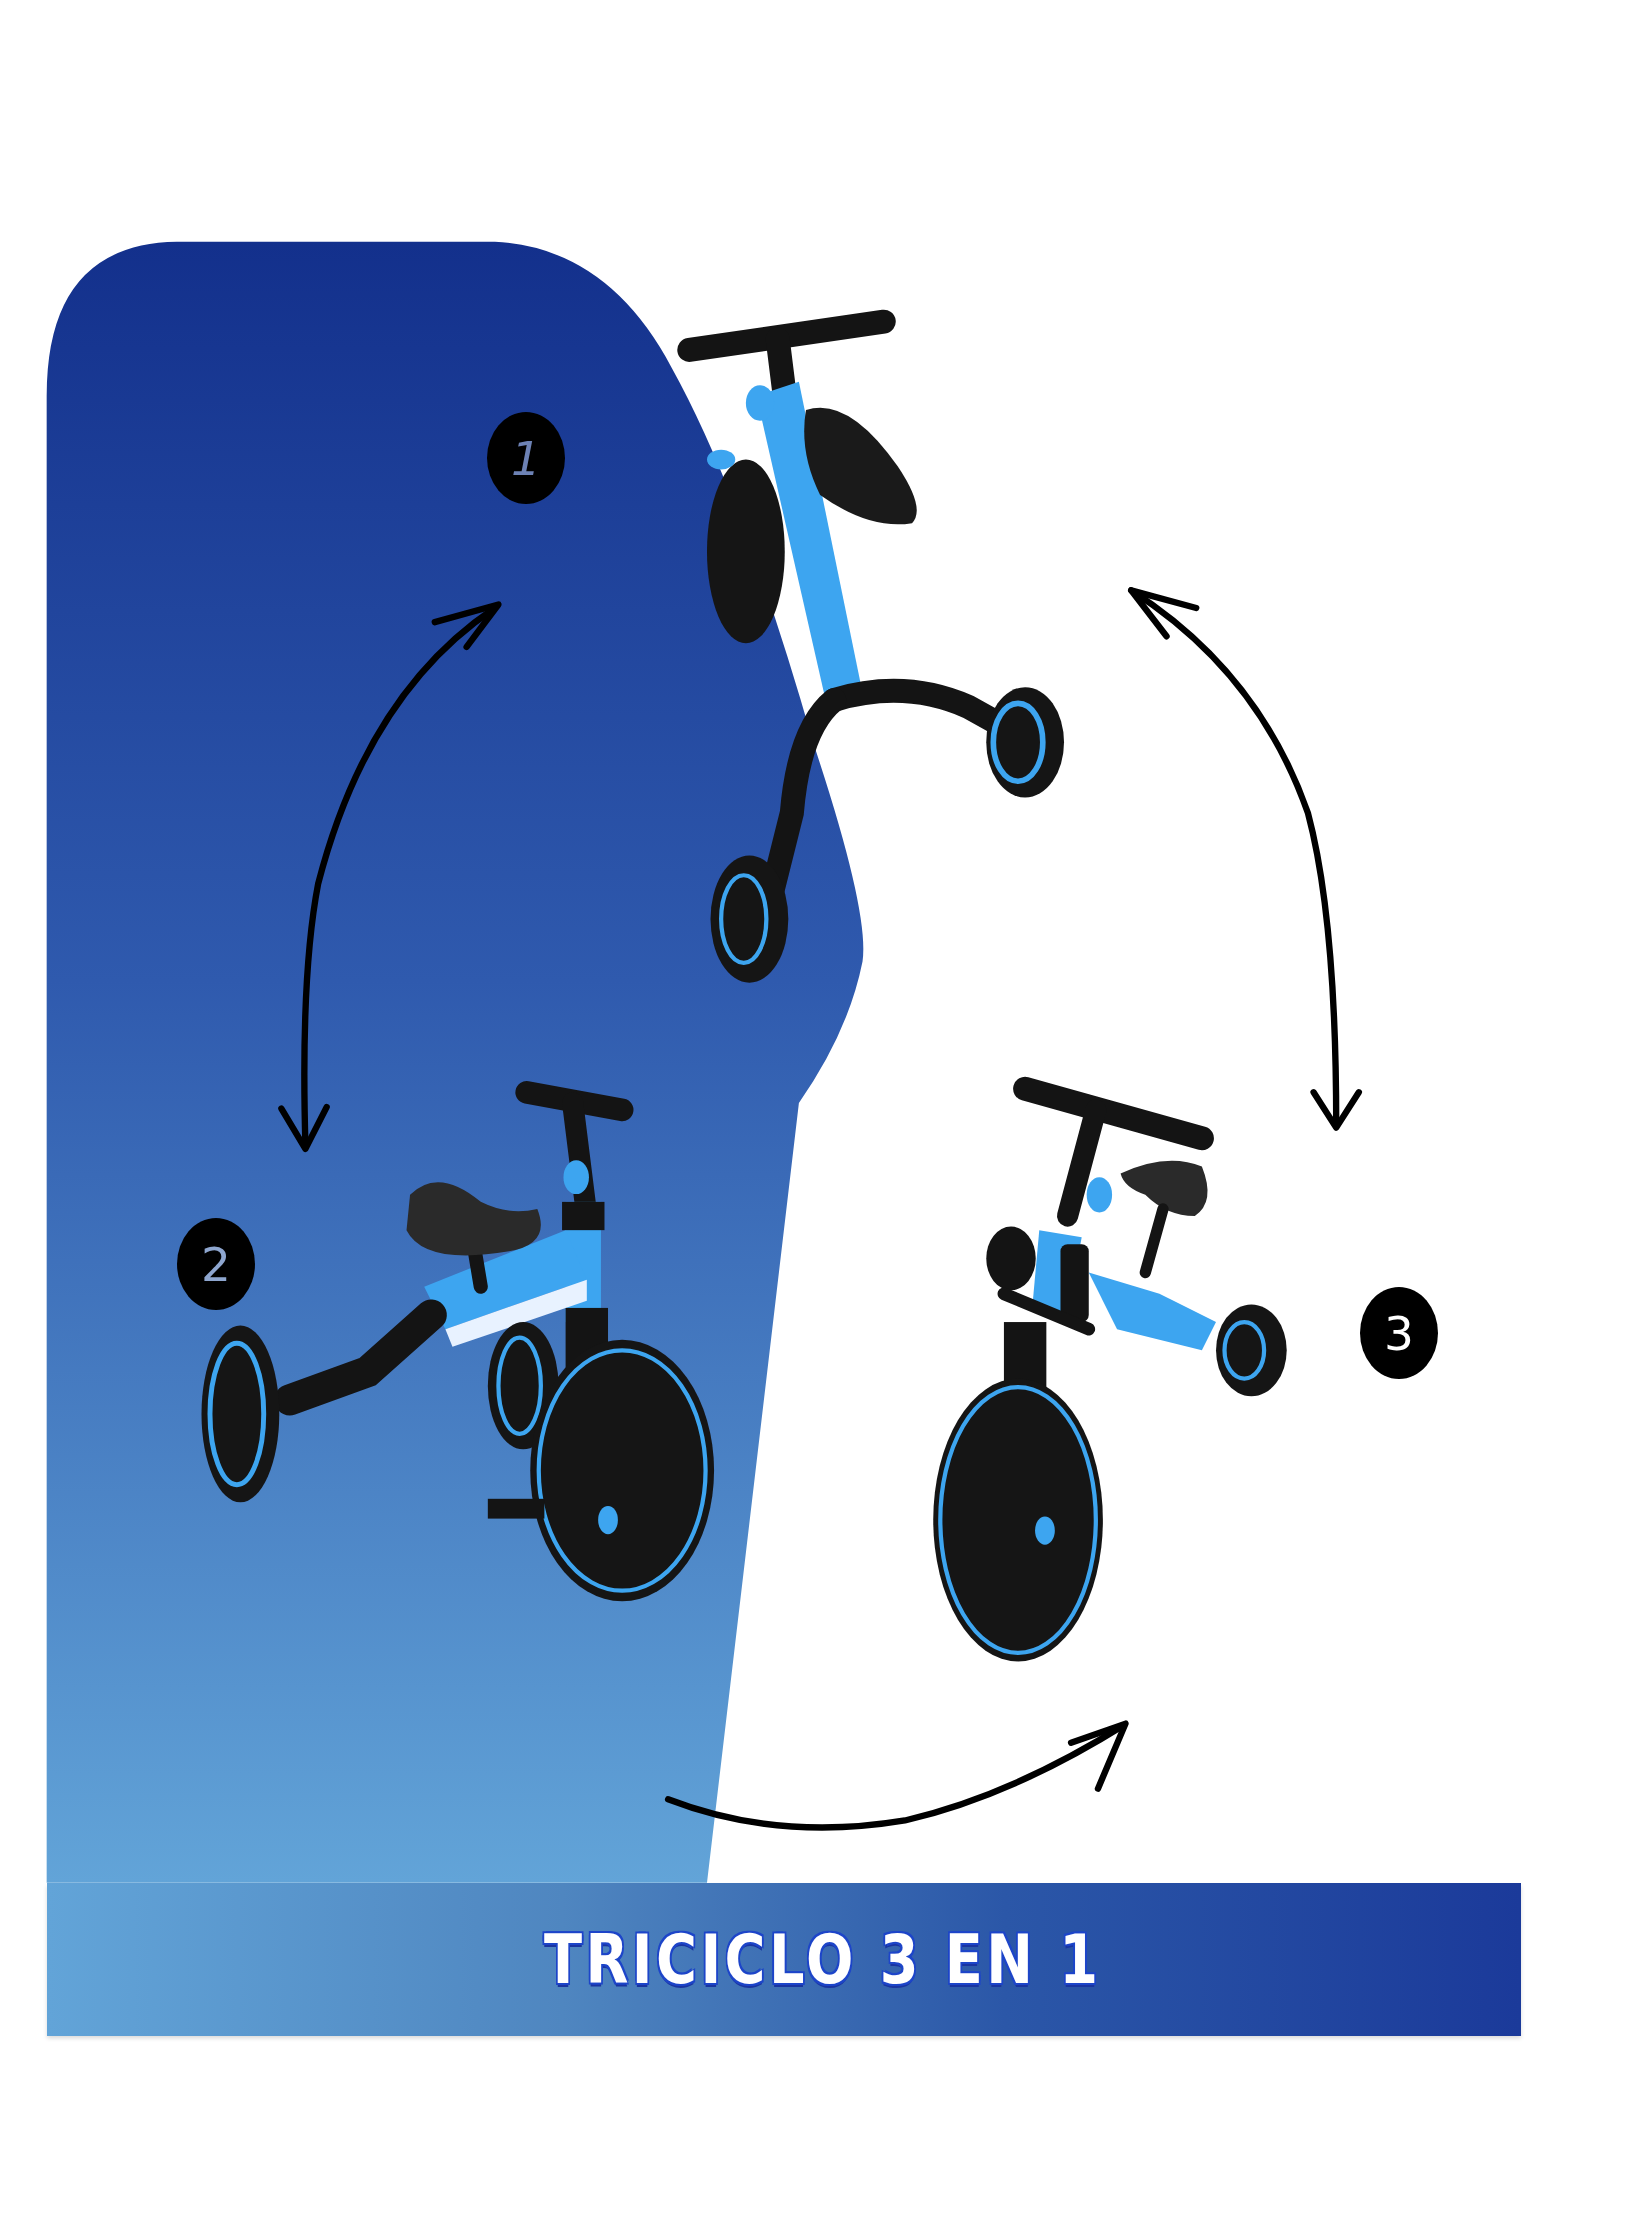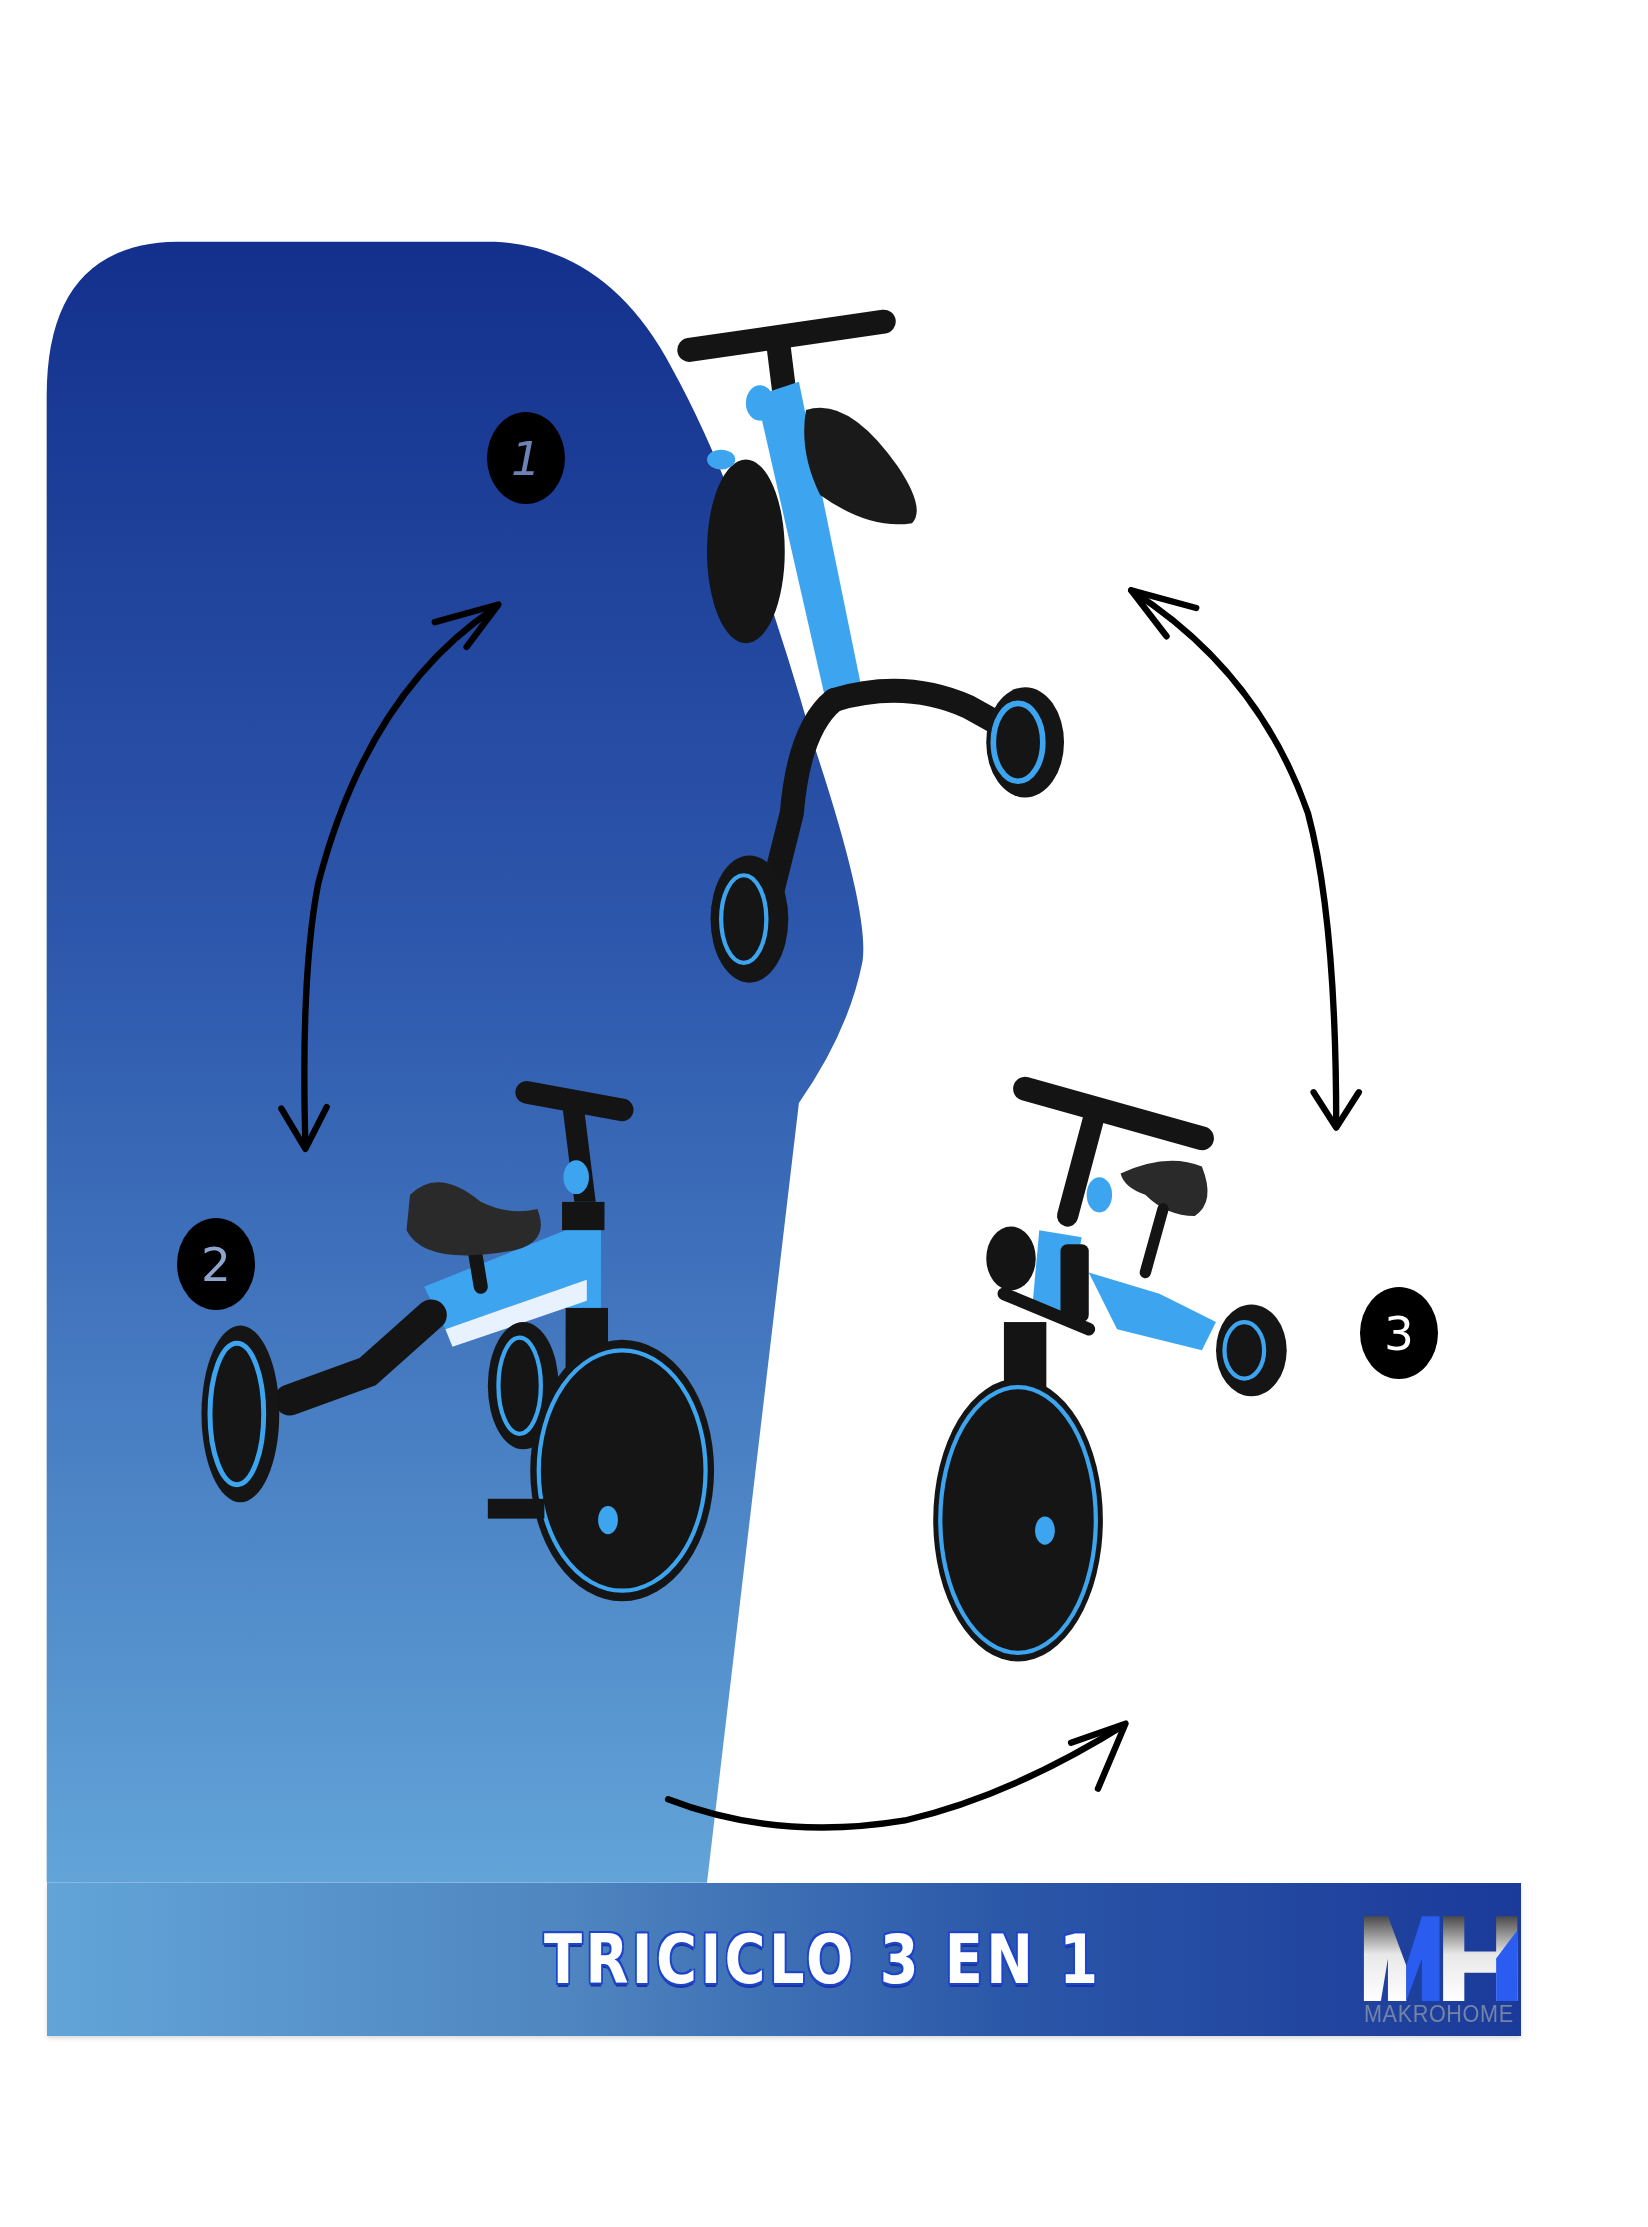--- a/index.html
+++ b/index.html
@@ -147,33 +147,15 @@
   <div class="badge b2">
       <span>2</span>
     </div>
   <div class="badge b3">
       <span>3</span>
     </div>
 
   <div class="banner"></div>
   <div class="banner-title">TRICICLO 3 EN 1</div>
 
-  <div class="logo">
-    <svg class="logo-mark" viewBox="0 0 250 140">
-      <defs>
-        <linearGradient id="silver" x1="0" y1="0" x2="0" y2="1">
-          <stop offset="0%" stop-color="#4a4a4a"></stop>
-          <stop offset="45%" stop-color="#e8e8e8"></stop>
-          <stop offset="100%" stop-color="#ffffff"></stop>
-        </linearGradient>
-      </defs>
-
-      <polygon points="28,20 62,20 88,90 88,140 62,140 62,80 52,140 28,140" fill="url(#silver)"></polygon>
-      <polygon points="88,90 110,20 135,20 135,140 110,140 110,80 88,140" fill="#2a5cf0"></polygon>
-
-      <polygon points="140,20 170,20 170,70 215,70 215,20 245,20 245,140 215,140 215,100 170,100 170,140 140,140" fill="url(#silver)"></polygon>
-      <polygon points="215,80 245,40 245,140 215,140" fill="#2a5cf0"></polygon>
-    </svg>
-    <div class="logo-word">MAKROHOME</div>
-  </div>
 
 </div>
 
 
 </body></html>

